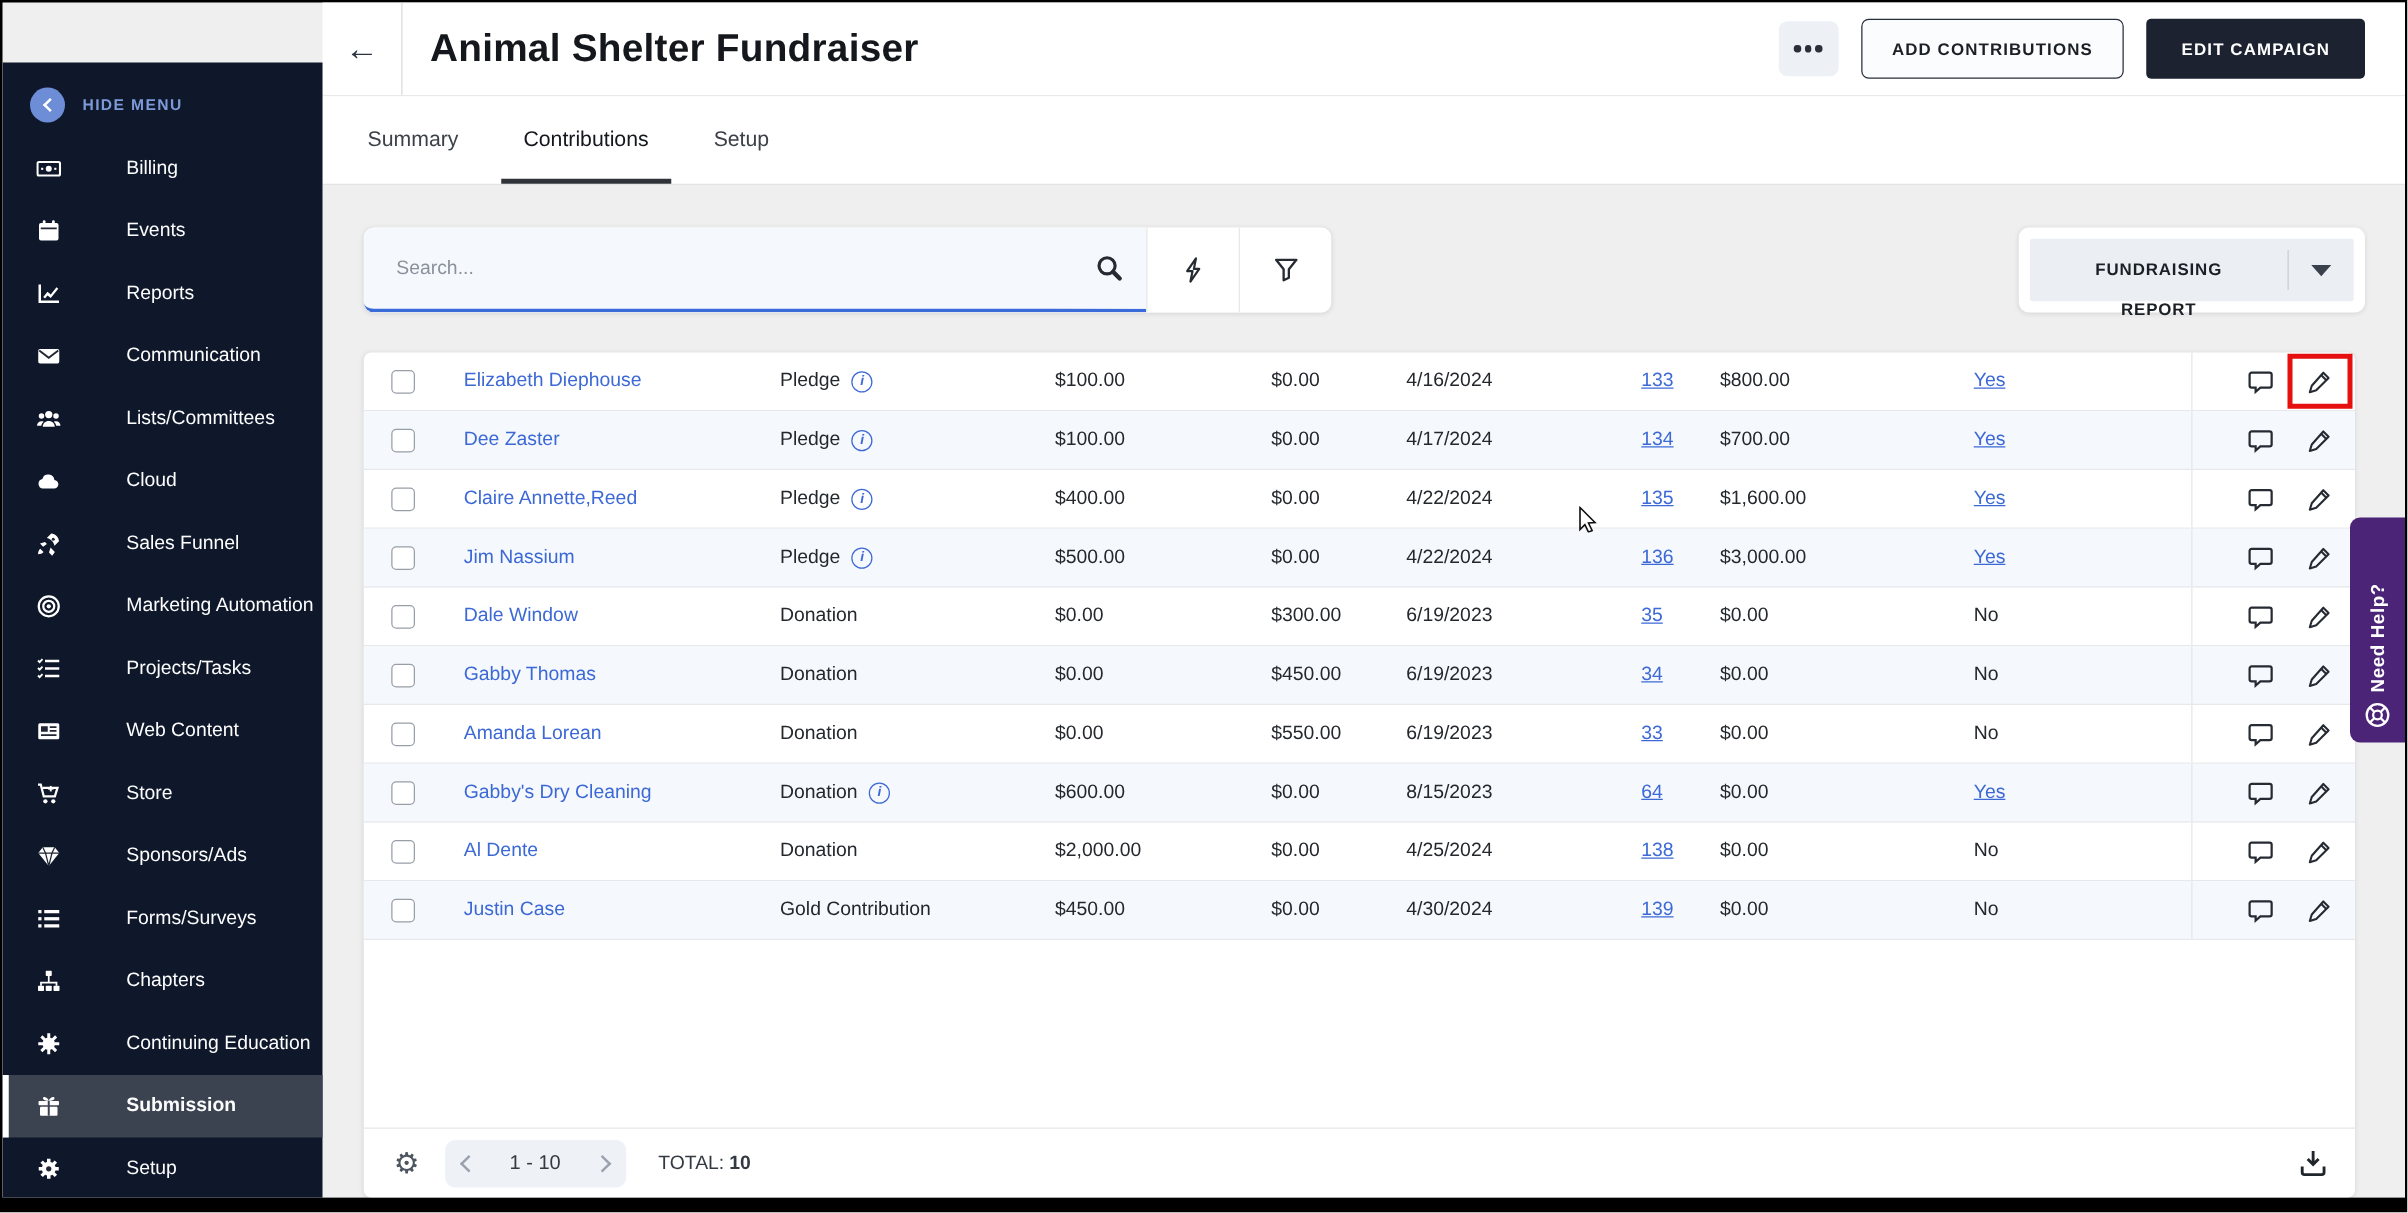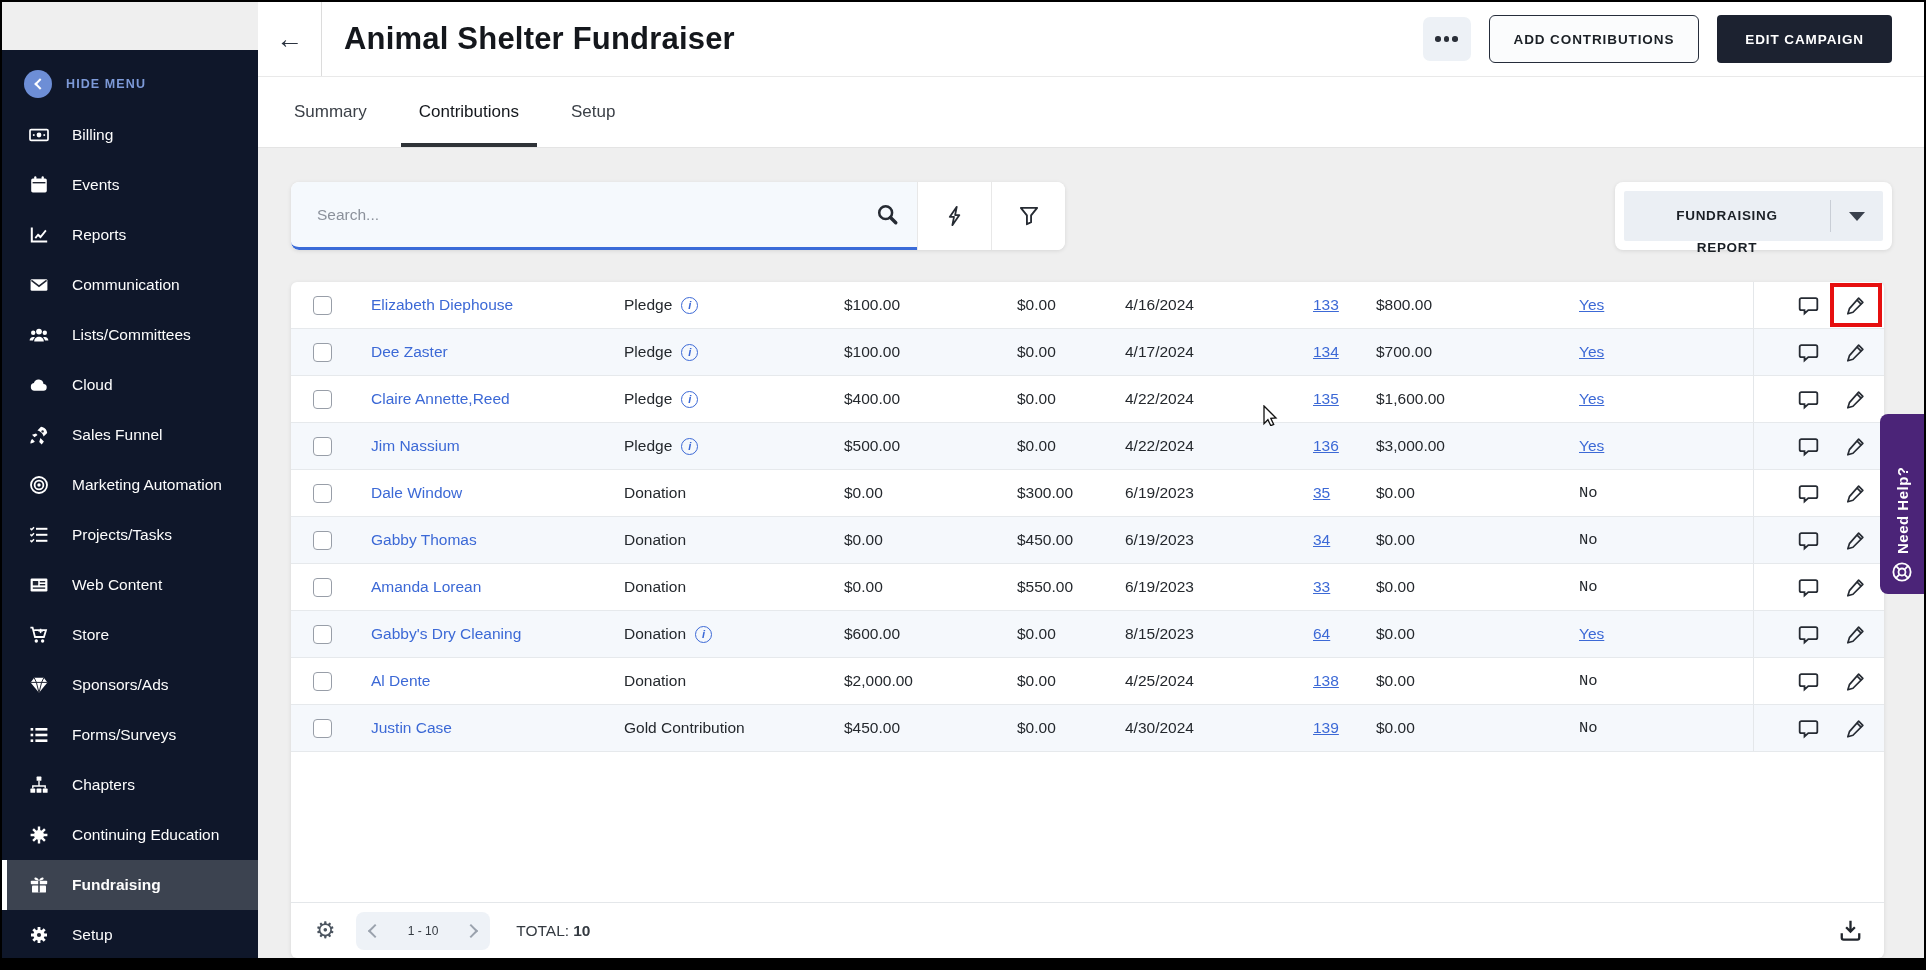--- a/index.html
+++ b/index.html
@@ -6,21 +6,21 @@
   html,body { font-family:"Liberation Sans", sans-serif; }
   #frame { position:relative; width:1926px; height:970px; background:#000; overflow:hidden; }
   #page { position:absolute; left:2px; top:2px; width:1922px; height:956px; background:#efefef; overflow:hidden; display:flex; }
 
   
   .sidebar { width:256px; min-width:256px; height:100%; background:#0f172a; color:#fff; padding-top:8px; position:relative; z-index:3;margin-top:48px; }
   .hide-menu { display:flex; align-items:center; height:52px; padding-left:22px; cursor:pointer; }
   .hide-circle { width:28px; height:28px; border-radius:50%; background:#6d8ed6; display:flex; align-items:center; justify-content:center; margin-right:14px; }
   .chev { display:inline-block; width:8px; height:8px; border-left:2.6px solid #fff; border-bottom:2.6px solid #fff; transform:rotate(45deg); margin-left:3px; }
   .hide-label { font-size:12.5px; font-weight:bold; letter-spacing:1.1px; color:#7d9ad8; }
-  .side-item { display:flex; align-items:center; height:50px; padding-left:26px; font-size:15.5px; color:#fdfdfd; cursor:pointer; position:relative; }
+  .side-item { display:flex; align-items:center; height:50px; padding-left:26px; font-size:15.5px; color:#fdfdfd; cursor:pointer; position:relative;gap:29px; }
   .side-item .side-icon { width:22px; height:22px; margin-right:22px; display:flex; align-items:center; justify-content:center; color:#fff; }
   .side-item .side-icon svg { width:20px; height:20px; }
   .side-item.active { background:#3c4350; font-weight:bold; }
   .side-item.active::before { content:''; position:absolute; left:0; top:0; bottom:0; width:5px; background:#fff; }
 
   
   .main { flex:1; display:flex; flex-direction:column; position:relative; background:#efefef; }
 
   .topbar { background:#fff; height:75px; display:flex; align-items:center; border-bottom:1px solid #e9e9e9; }
   .back-btn { width:64px; height:100%; display:flex; align-items:center; justify-content:center; font-size:27px; color:#2b3340; cursor:pointer; border-right:1px solid #dcdcdc; }
@@ -74,35 +74,35 @@
   .c-unpaid { width:173px; }
   .c-paid { width:108px; }
   .c-date { width:188px; }
   .c-ref { width:63px; }
   .c-pledge { width:203px; }
   .c-sched { width:184px; }
   .c-act { flex:1; border-left:1px solid #e4e7ea; padding-left:44px; gap:26px; }
   .checkbox { width:19px; height:19px; border:1.7px solid #989ea8; border-radius:4px; background:#fff; cursor:pointer; }
   a.cell-link { color:#3c69d6; text-decoration:none; cursor:pointer; }
   a.u { text-decoration:underline; }
-  a.cell-link.plainval { color:#24282d; text-decoration:none; cursor:default;font-family:Liberation Mono, monospace; }
+  a.cell-link.plainval { color:#24282d; text-decoration:none; cursor:default; }
   .info-icon { display:inline-flex; align-items:center; justify-content:center; width:17px; height:17px; min-width:17px; border:1.6px solid #3c69d6; border-radius:50%; color:#3c69d6; font-size:11px; font-weight:bold; font-style:italic; margin-left:9px; cursor:pointer; }
   .act-icon { display:flex; align-items:center; justify-content:center; cursor:pointer; color:#262b33; }
   .pencil-wrap { position:relative; display:flex; align-items:center; justify-content:center; }
   .pencil-wrap.red-box::after { content:''; position:absolute; left:-15px; right:-16px; top:-12px; bottom:-11px; border:4px solid #e60f0f; pointer-events:none; }
   .filler { flex:1; }
 
   
   .tfoot { height:56px; border-top:1px solid #e4e7ea; display:flex; align-items:center; padding:0 22px 0 24px; }
   .gear-glyph { font-size:23px; color:#4c5560; cursor:pointer; line-height:1; }
   .pager { margin-left:20px; height:38px; background:#eef2f7; border-radius:8px; display:flex; align-items:center; padding:0 14px; gap:20px; }
   .pg-chev { width:10px; height:10px; border-left:2.6px solid #9aa2ad; border-bottom:2.6px solid #9aa2ad; cursor:pointer; }
   .pg-prev { transform:rotate(45deg); }
   .pg-next { transform:rotate(225deg); }
-  .pg-range { font-size:12px; color:#343a41; padding:0 8px; }
+  .pg-range { font-size:16px; color:#343a41; padding:0 8px; }
   .total { margin-left:26px; font-size:15.5px; color:#343a41; }
   .total b { margin-left:4px; }
   .dl-icon { margin-left:auto; cursor:pointer; color:#20252c; display:flex; }
 
   
   .help-tab { position:absolute; right:0; top:412px; width:44px; height:180px; background:#4b2478; border-radius:8px 0 0 8px; z-index:5; display:flex; flex-direction:column; align-items:center; padding:14px 0 10px; cursor:pointer; }
   .help-text { writing-mode:vertical-rl; transform:rotate(180deg); color:#fff; font-size:15px; font-weight:bold; letter-spacing:.5px; flex:1; display:flex; align-items:center; }
   .help-icon { margin-top:6px; display:flex; }
 
   .mouse-cursor { position:absolute; left:1005px; top:403px; z-index:9; pointer-events:none; }
@@ -392,21 +392,21 @@
             </span>
           <span>Continuing Education</span>
         </div>
 
         <div class="side-item active">
           <span class="side-icon">
               <svg>
                 <use href="#gift-icon" xlink:href="#gift-icon"></use>
               </svg>
             </span>
-          <span>Fundraising</span>
+          <span>Submission</span>
         </div>
 
         <div class="side-item">
           <span class="side-icon">
               <svg>
                 <use href="#gear-icon" xlink:href="#gear-icon"></use>
               </svg>
             </span>
           <span>Setup</span>
         </div>

